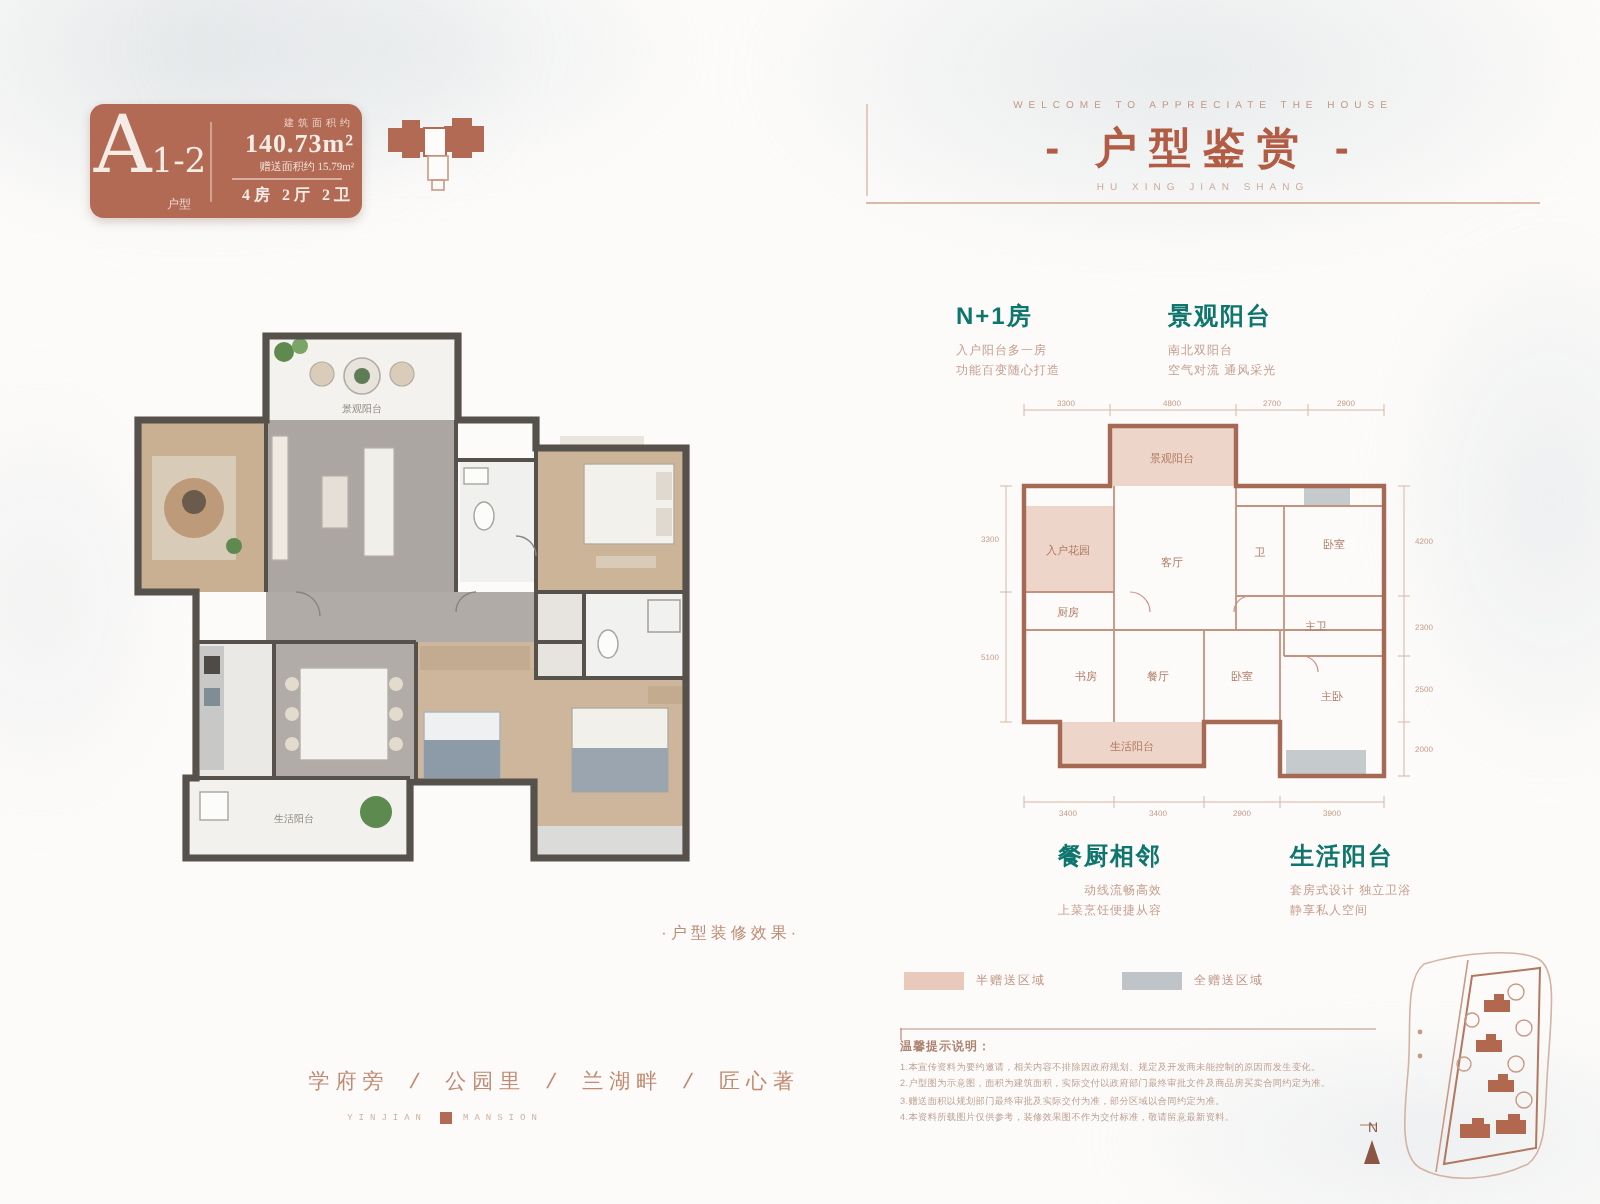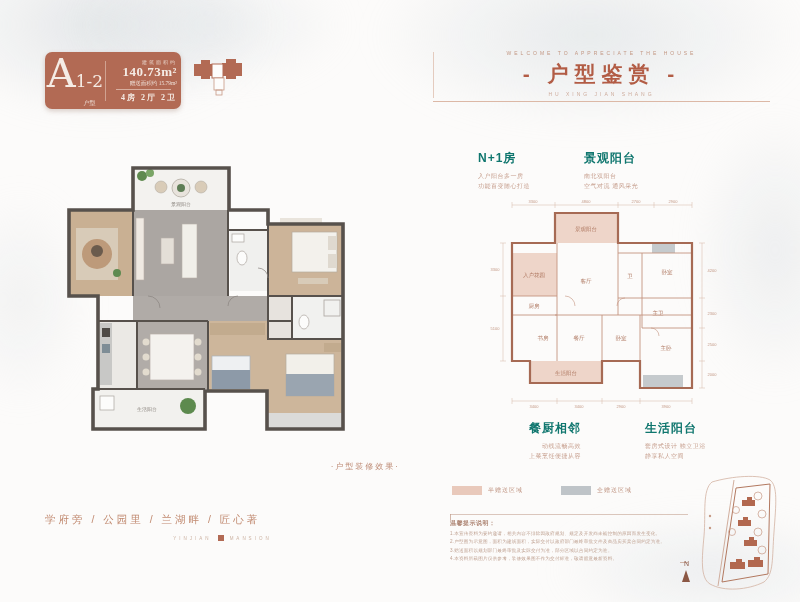--- a/index.html
+++ b/index.html
@@ -65,21 +65,21 @@
   .notes{position:absolute;left:450px;top:514px;width:238px;border-top:1px solid rgba(192,154,136,.55);
          padding-top:4px;}
   .notes:before{content:"";position:absolute;left:0;top:-1px;width:1px;height:6px;background:rgba(192,154,136,.7);}
   .notes:after{content:"";position:absolute;right:0;bottom:0;width:8px;height:1px;background:rgba(192,154,136,.7);
          box-shadow:7px -5px 0 -3px rgba(192,154,136,.7);}
   .notes .h{font-size:6px;font-weight:bold;color:#ad8472;margin-bottom:2px;letter-spacing:.5px;}
   .notes .line{font-size:4.6px;color:#c0a austere;color:#c0a austere;}
   .notes .line{color:#bfa191;line-height:1.8;letter-spacing:.2px;}
 
   
-  .slogan{position:absolute;left:45px;top:513px;width:355px;text-align:left;color:#c18a70;}
+  .slogan{position:absolute;left:45px;top:534px;width:355px;text-align:right;color:#c18a70;font-family:Liberation Mono, monospace;}
   .slogan .main{font-size:10.5px;letter-spacing:3px;}
   .slogan .brand{margin-top:8px;font-size:4.5px;letter-spacing:3px;color:#ccb2a2;
                  display:flex;justify-content:center;align-items:center;gap:6px;}
   .slogan .sq{width:6px;height:6px;background:#b26a54;display:inline-block;}
 
   .sitemap{position:absolute;left:672px;top:474px;}
 </style>
 </head>
 <body>
 

